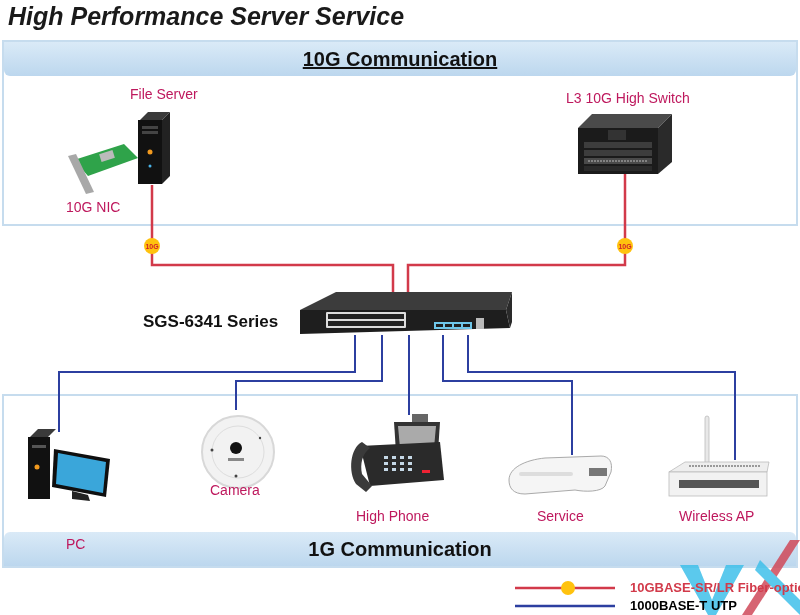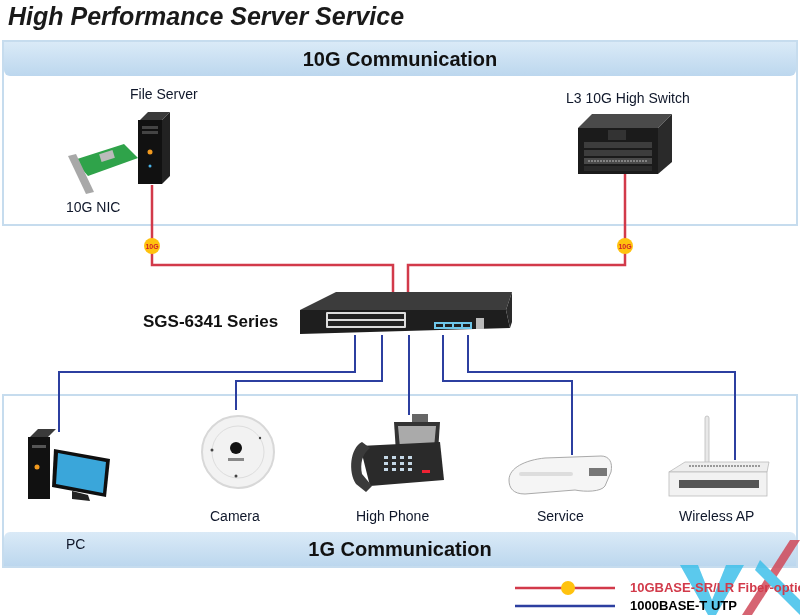--- a/index.html
+++ b/index.html
@@ -2,23 +2,23 @@
 <html><head>
 <meta charset="utf-8">
 <style>
   html,body{margin:0;padding:0;background:#fff;}
   body{width:800px;height:615px;position:relative;overflow:hidden;font-family:"Liberation Sans",sans-serif;}
   .title{position:absolute;left:8px;top:2px;font-size:25px;font-style:italic;color:#1a1a1a;font-weight:bold;}
   .panel{position:absolute;border:2px solid #c6dcee;background:#fff;box-sizing:border-box;}
   .panel-top{left:2px;top:40px;width:796px;height:186px;}
   .panel-bot{left:2px;top:394px;width:796px;height:174px;}
   .band{position:absolute;left:0;right:0;height:34px;background:linear-gradient(#daeaf7,#bcd7ee);text-align:center;font-weight:bold;font-size:20px;line-height:34px;color:#111;}
-  .band-top{top:0;border-radius:0 0 6px 6px;}
+  .band-top{top:0;border-radius:0 0 6px 6px;text-decoration:underline;}
   .band-bot{bottom:0;border-radius:6px 6px 0 0;}
-  .lbl{position:absolute;font-size:14px;color:#0f172a;white-space:nowrap;}
+  .lbl{position:absolute;font-size:14px;color:#be185d;white-space:nowrap;}
   .lbl-bold{position:absolute;font-size:17px;font-weight:bold;color:#111;white-space:nowrap;text-align:right;}
   svg.links{position:absolute;left:0;top:0;}
   .dev{position:absolute;}
   .legend-text{position:absolute;font-size:13px;font-weight:bold;white-space:nowrap;}
 </style>
 </head>
 <body>
 
 <div class="title">High Performance Server Service</div>
 
@@ -116,21 +116,21 @@
 
 <svg class="dev" style="left:198px;top:412px;" width="80" height="80">
   <circle cx="40" cy="40" r="36" fill="#f2f2f2" stroke="#d8d8d8" stroke-width="2"></circle>
   <circle cx="40" cy="40" r="26" fill="none" stroke="#ddd" stroke-width="1"></circle>
   <circle cx="38" cy="36" r="6" fill="#111"></circle>
   <rect x="30" y="46" width="16" height="3" fill="#888"></rect>
   <circle cx="14" cy="38" r="1.5" fill="#444"></circle>
   <circle cx="38" cy="64" r="1.5" fill="#444"></circle>
   <circle cx="62" cy="26" r="1.2" fill="#444"></circle>
 </svg>
-<div class="lbl" style="left:210px;top:508px;">Camera</div>
+<div class="lbl" style="left:210px;top:482px;">Camera</div>
 
 <svg class="dev" style="left:340px;top:412px;" width="110" height="90">
   <rect x="72" y="2" width="16" height="8" fill="#666"></rect>
   <polygon points="54,10 100,10 98,40 56,40" fill="#333"></polygon>
   <polygon points="58,14 96,14 94,36 60,36" fill="#aaa"></polygon>
   <polygon points="20,34 100,30 104,68 30,74" fill="#2a2a2a"></polygon>
   <g fill="#c5d8e6">
       <rect x="44" y="44" width="4" height="3"></rect>
       <rect x="52" y="44" width="4" height="3"></rect>
       <rect x="60" y="44" width="4" height="3"></rect>

